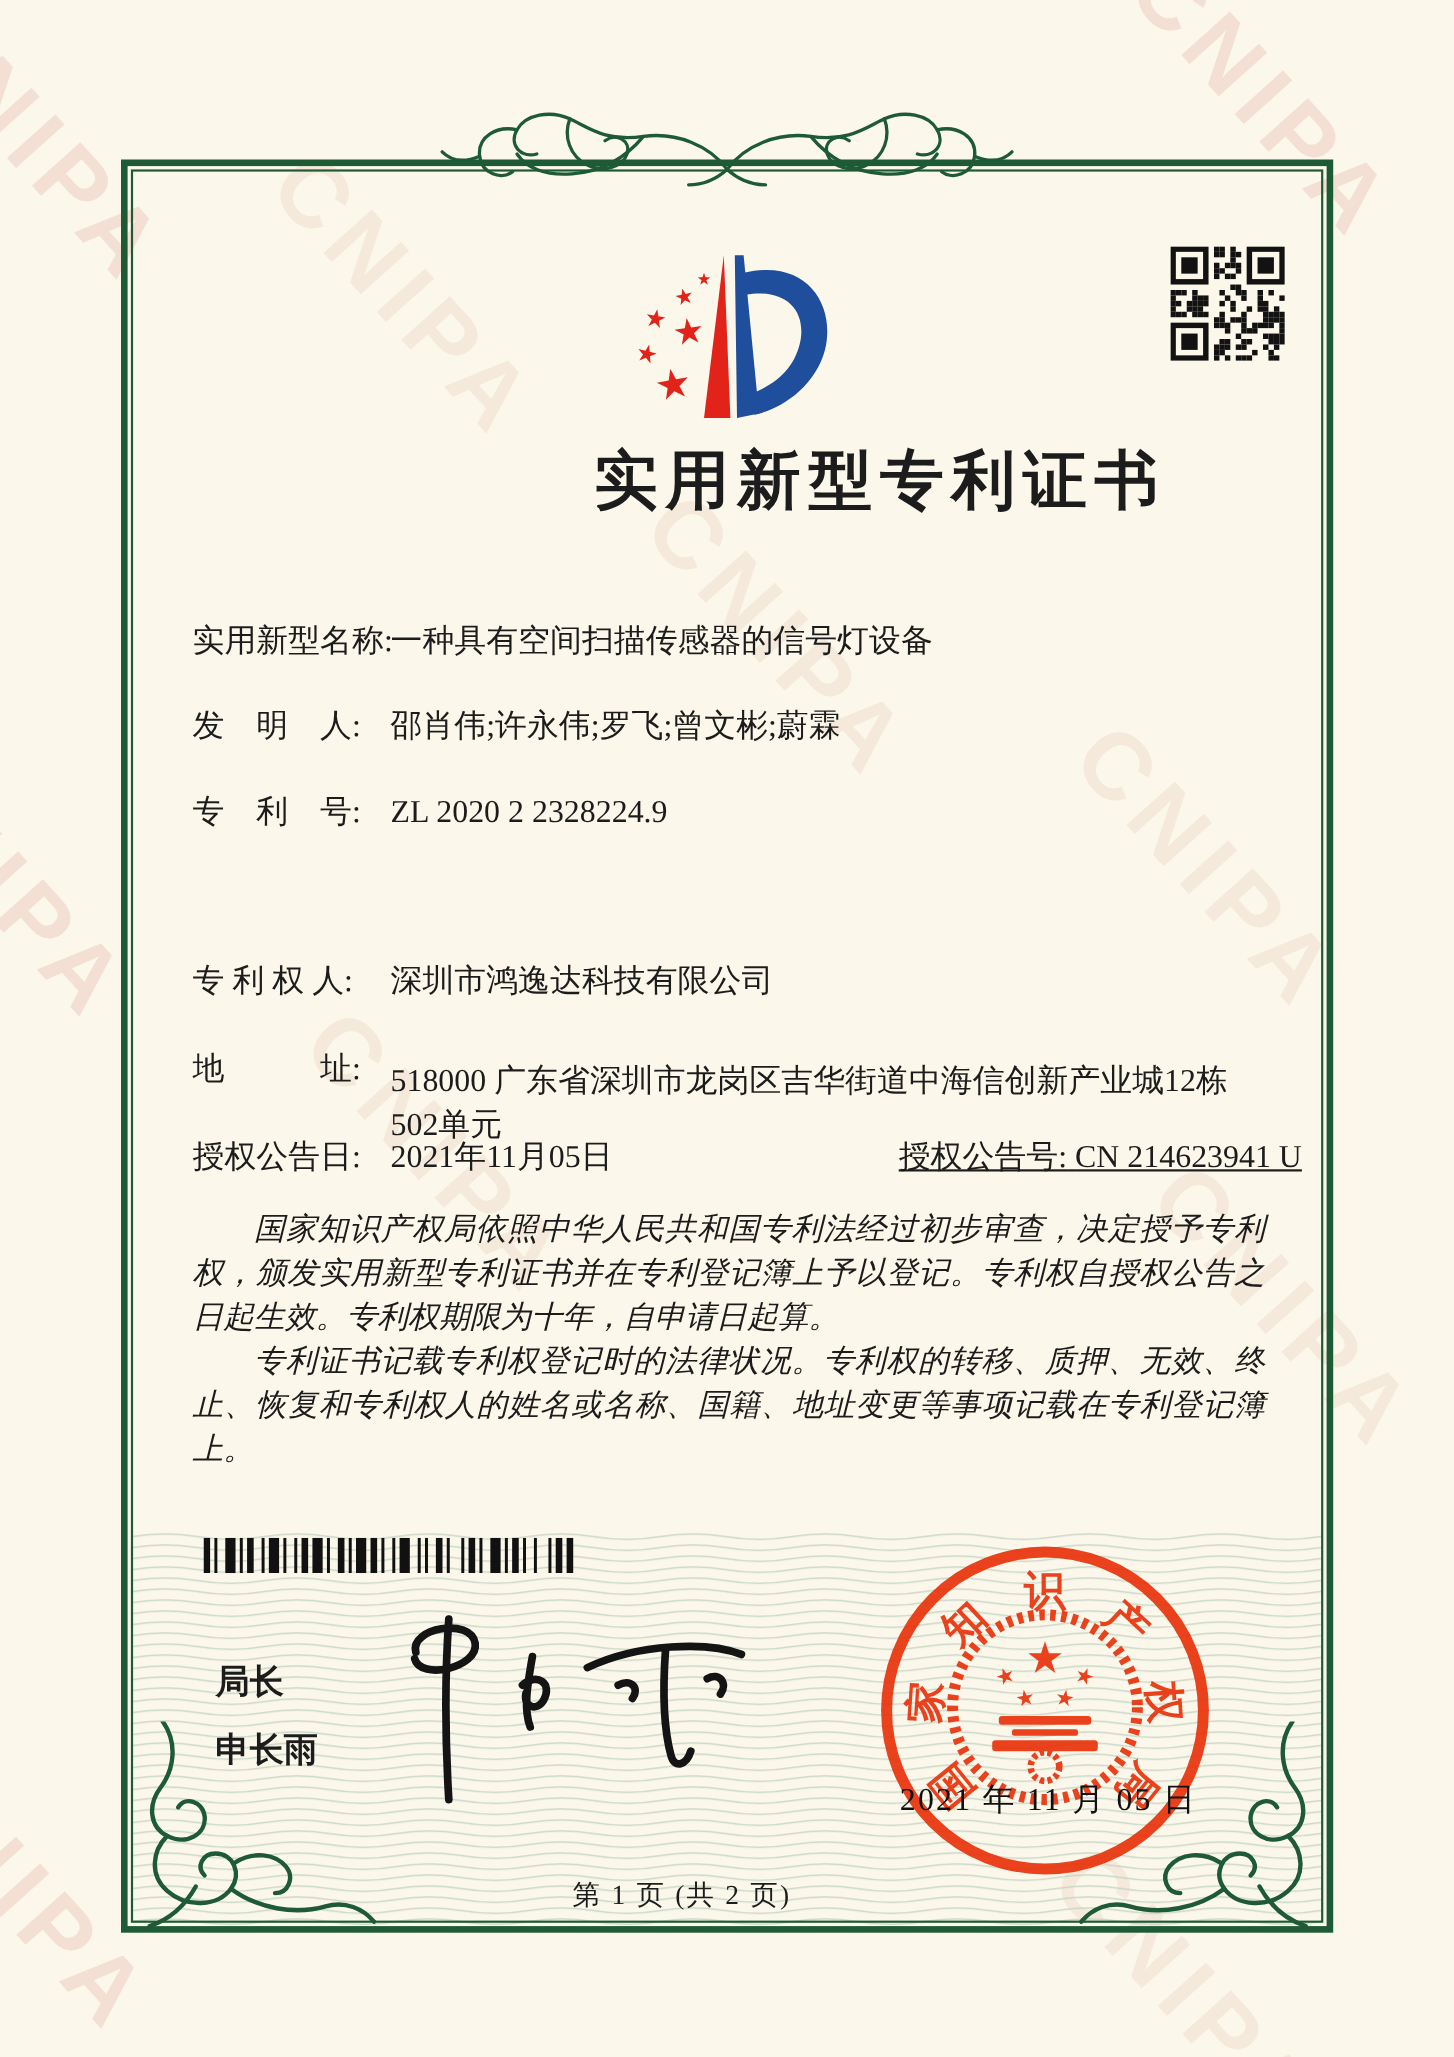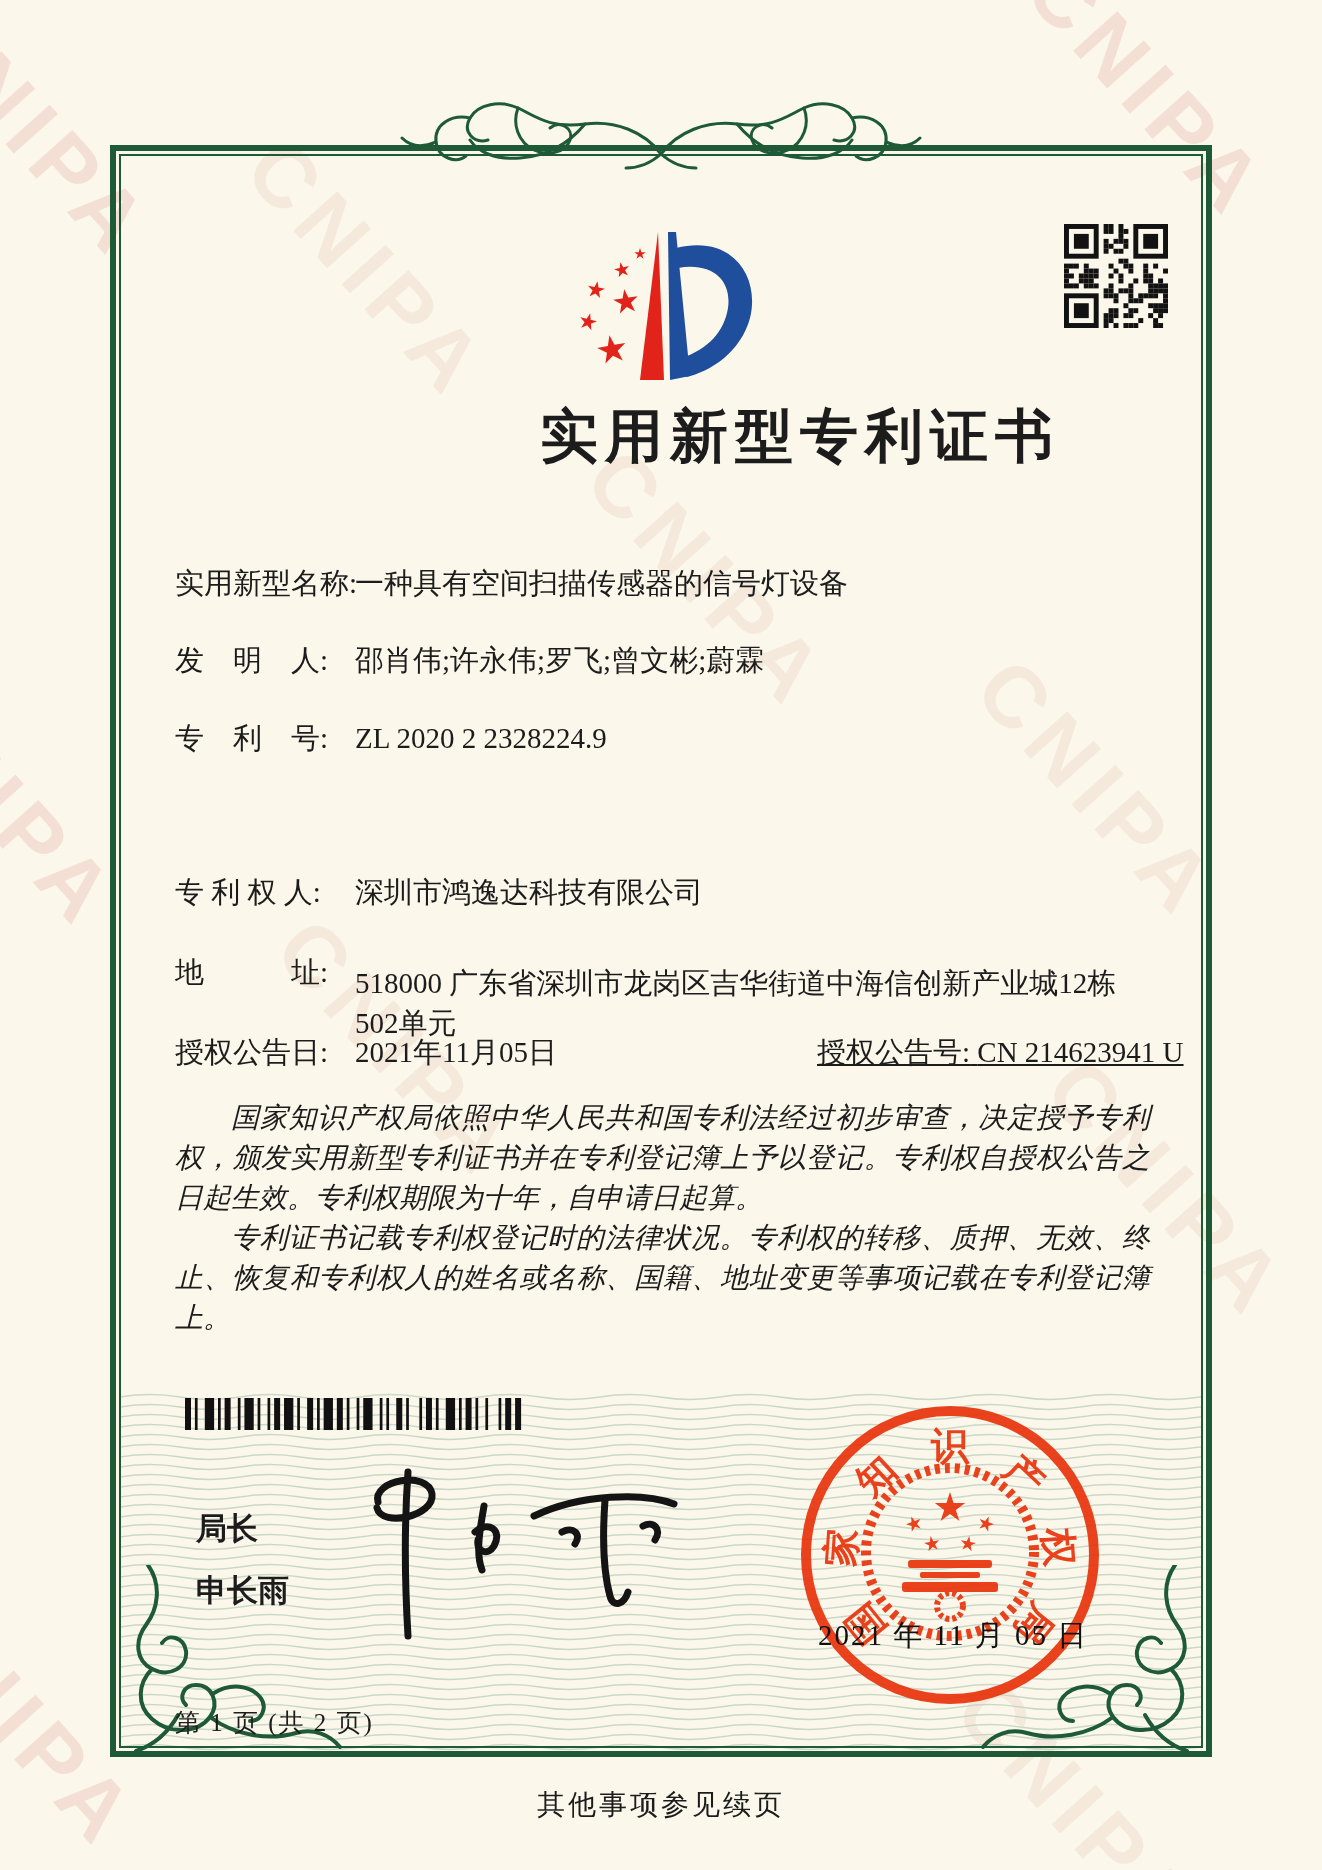--- a/index.html
+++ b/index.html
@@ -51,21 +51,21 @@
   .barcode{position:absolute; left:185px; top:1398px;}
   .signer{position:absolute; left:196px; top:1498px;
     font-family:"Liberation Sans","DejaVu Sans",sans-serif;
     font-size:31px; font-weight:bold; line-height:62px;}
   .signature{position:absolute; left:362px; top:1458px;}
   .seal{position:absolute; left:797px; top:1402px;}
   .seal-date{
     position:absolute; left:818px; top:1616px; width:250px;
     font-size:29px; letter-spacing:2px; color:#111; z-index:6; white-space:nowrap;
   }
-  .page-footer{position:absolute; left:175px; top:1706px; width:890px; text-align:left; font-size:25px; letter-spacing:2px;}
+  .page-footer{position:absolute; left:175px; top:1706px; width:890px; text-align:center; font-size:25px; letter-spacing:2px;}
   .cont-note{position:absolute; left:0; top:1786px; width:1322px; text-align:center; font-size:28px; letter-spacing:3px;}
 </style>
 </head>
 <body>
 
 <div class="page">
 
   <div class="wm" style="left:-36px;  top:-20px;">CNIPA</div>
   <div class="wm light" style="left:300px;  top:120px;">CNIPA</div>
   <div class="wm" style="left:1080px; top:-60px;">CNIPA</div>
@@ -400,15 +400,14 @@
             <text transform="rotate(0)" y="-96" text-anchor="middle">识</text>
             <text transform="rotate(43)" y="-96" text-anchor="middle">产</text>
             <text transform="rotate(86)" y="-96" text-anchor="middle">权</text>
             <text transform="rotate(129)" y="-96" text-anchor="middle">局</text>
           </g>
       </svg>
     </div>
     <div class="seal-date">2021 年 11 月 05 日</div>
 
     <div class="page-footer">第 1 页 (共 2 页)</div>
-    <div class="cont-note">其他事项参见续页</div>
   </div>
 </div>
 
 </body></html>

